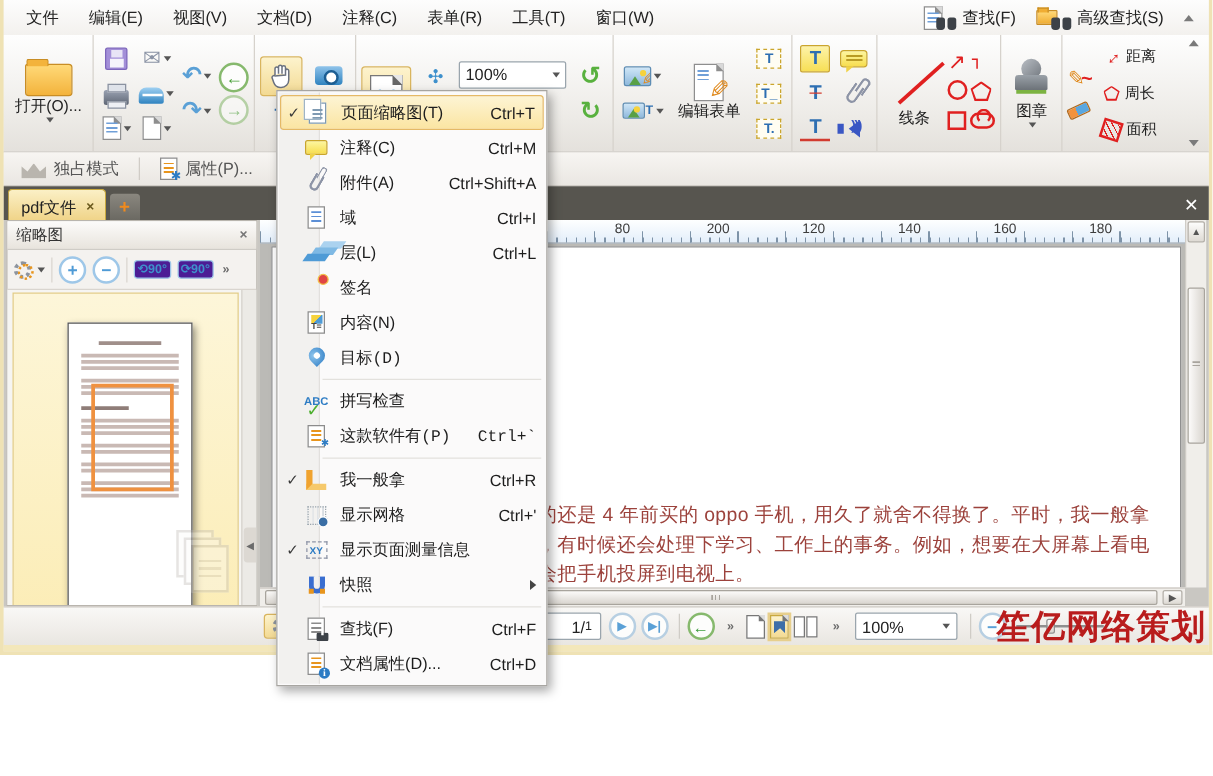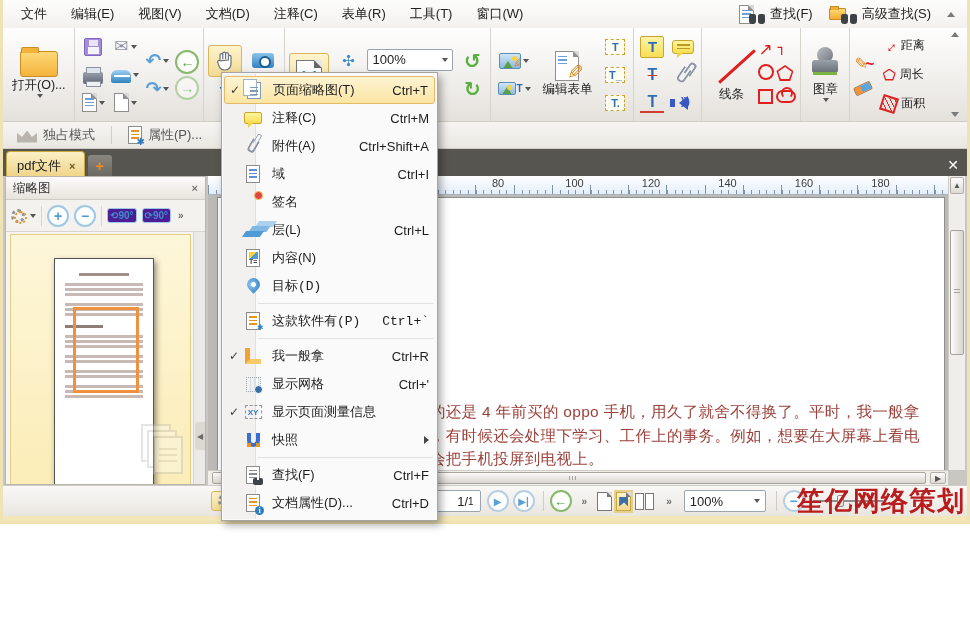--- a/index.html
+++ b/index.html
@@ -574,21 +574,21 @@
         </div>
       </div>
     </div>
 
     <div class="docarea">
       <div class="ruler">
         <div class="ticks"></div>
 
           <span class="rnum" style="left: 290px;">80</span>
 
-          <span class="rnum" style="left: 366.5px;">100</span>
+          <span class="rnum" style="left: 366.5px;">200</span>
 
           <span class="rnum" style="left: 443px;">120</span>
 
           <span class="rnum" style="left: 519.5px;">140</span>
 
           <span class="rnum" style="left: 596px;">160</span>
 
           <span class="rnum" style="left: 672.5px;">180</span>
 
           <span class="rnum" style="left: 749px;">20</span>
@@ -655,57 +655,66 @@
           <span class="ii i-doc"></span>
         </span>
         <span class="mi-label">域</span>
         <span class="mi-short">Ctrl+I</span>
 
       </div>
 
       <div class="mi-row">
 
         <span class="mi-ico">
+          <span class="ii i-layers"></span>
+        </span>
+        <span class="mi-label">层(L)</span>
+        <span class="mi-short">Ctrl+L</span>
+
+      </div>
+
+      <div class="mi-row">
+
+        <span class="mi-ico">
           <span class="ii i-sign"></span>
         </span>
         <span class="mi-label">签名</span>
         <span class="mi-short"></span>
 
       </div>
 
       <div class="mi-row">
 
         <span class="mi-ico">
-          <span class="ii i-layers"></span>
-        </span>
-        <span class="mi-label">层(L)</span>
-        <span class="mi-short">Ctrl+L</span>
-
-      </div>
-
-      <div class="mi-row">
-
-        <span class="mi-ico">
           <span class="ii i-content"></span>
         </span>
         <span class="mi-label">内容(N)</span>
         <span class="mi-short"></span>
 
       </div>
 
       <div class="mi-row sep-after">
 
         <span class="mi-ico">
           <span class="ii i-pin"></span>
         </span>
         <span class="mi-label">目标(D)</span>
         <span class="mi-short"></span>
 
       </div>
 
+      <div class="mi-row">
+
+        <span class="mi-ico">
+          <span class="ii i-abc">ABC</span>
+        </span>
+        <span class="mi-label">拼写检查</span>
+        <span class="mi-short"></span>
+
+      </div>
 
       <div class="mi-row sep-after">
 
         <span class="mi-ico">
           <span class="ii i-proppane"></span>
         </span>
         <span class="mi-label">这款软件有(P)</span>
         <span class="mi-short">Ctrl+`</span>
 
       </div>

